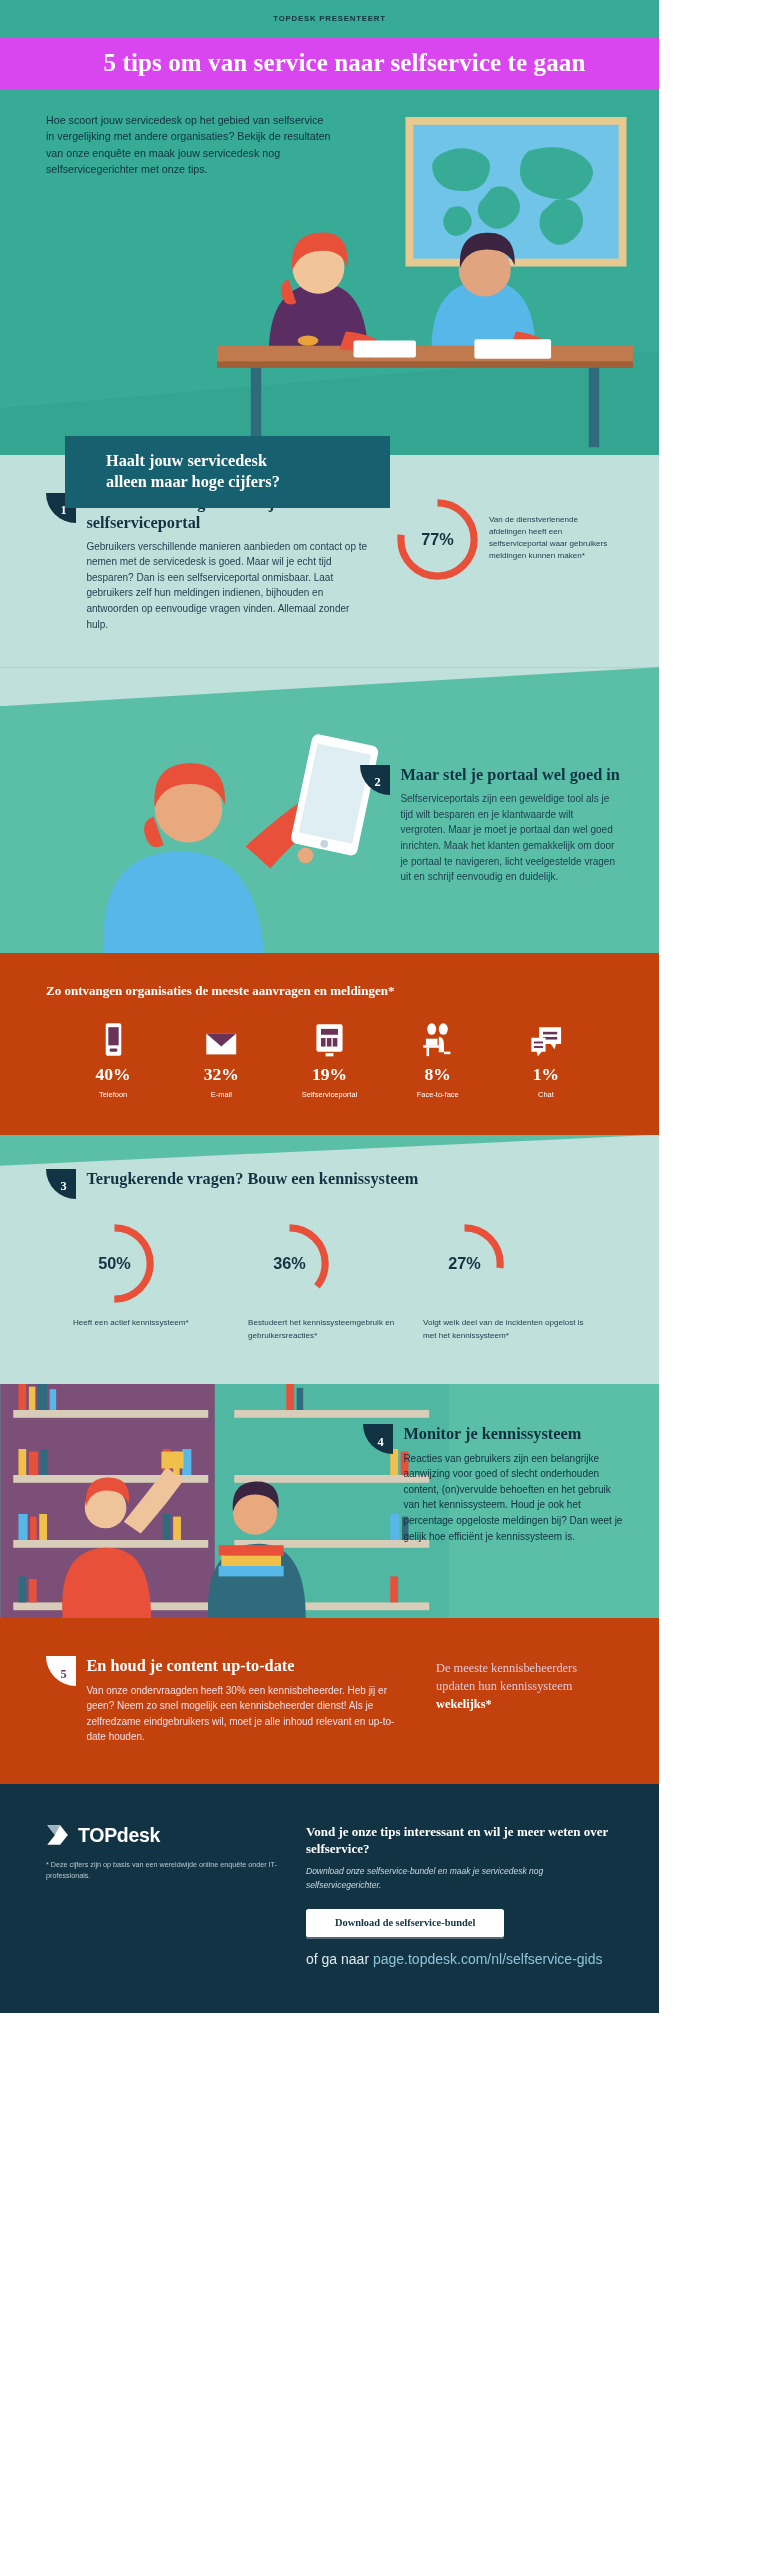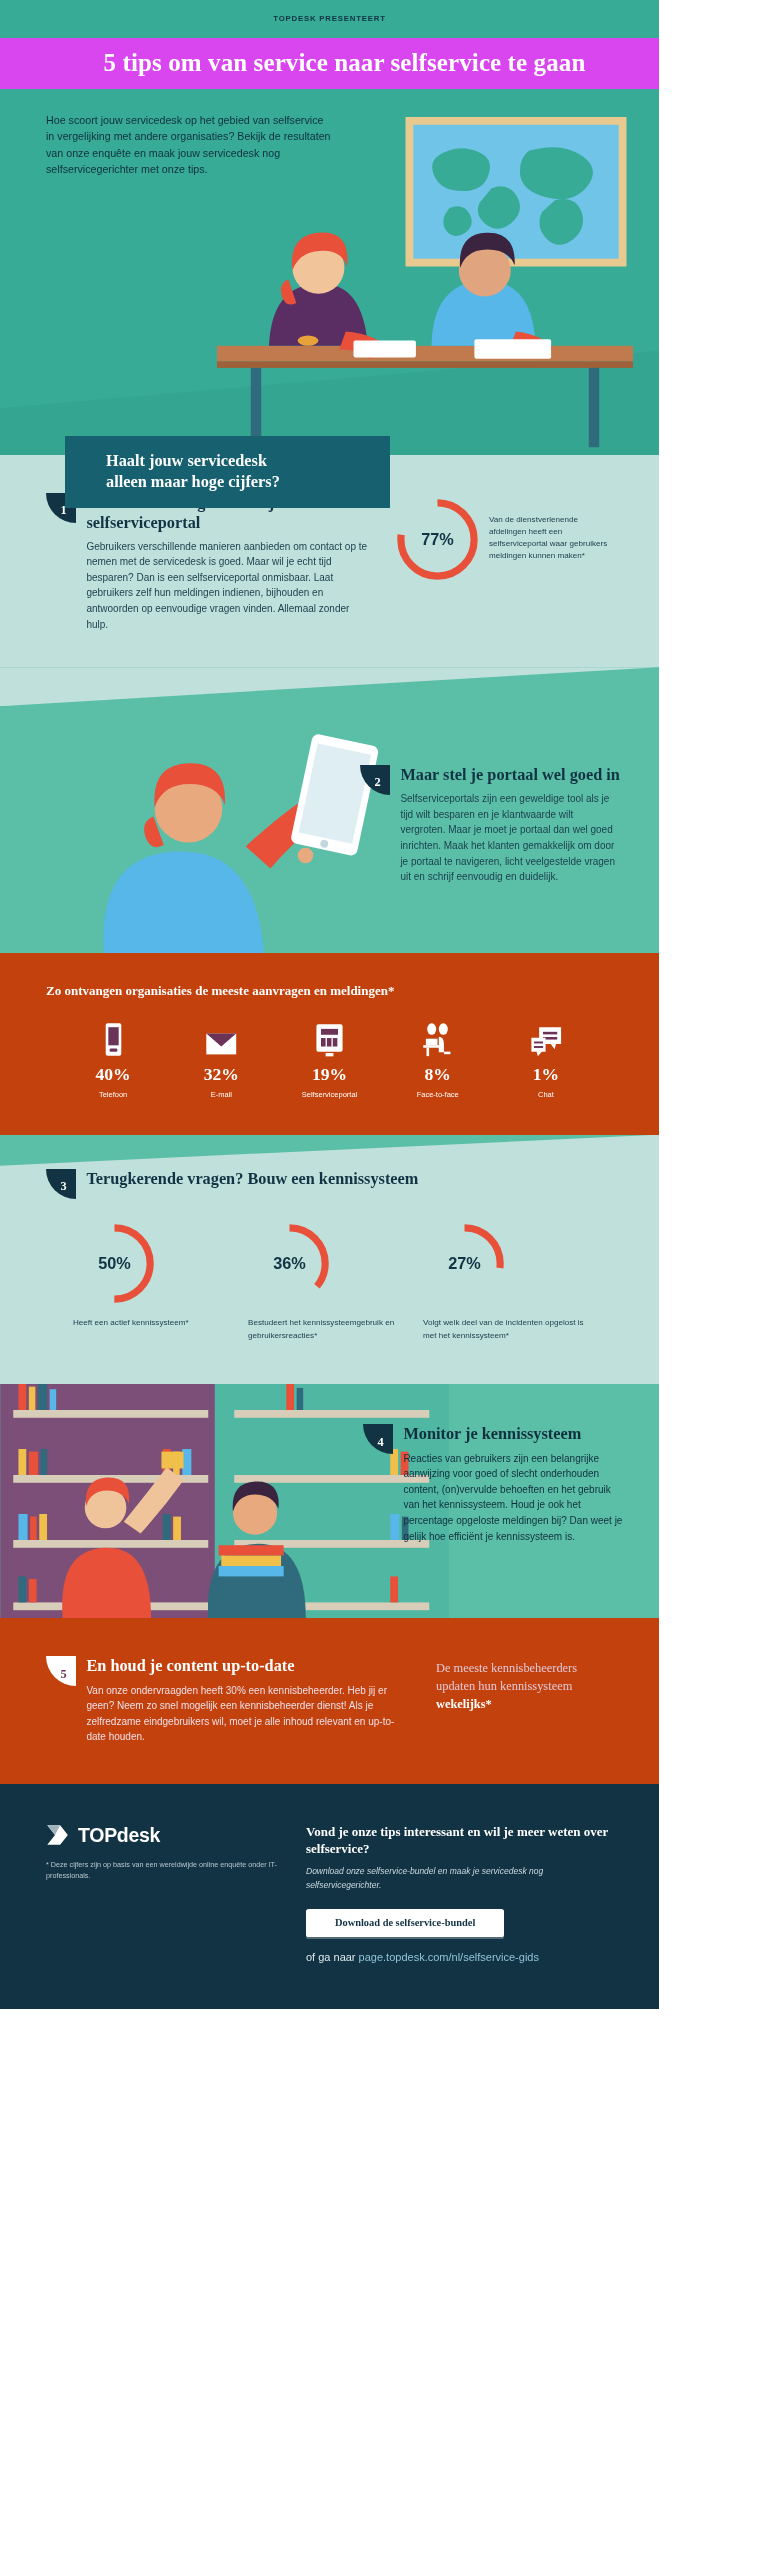--- a/index.html
+++ b/index.html
@@ -179,21 +179,21 @@
   .s7 .right p { font-size:8.5px; line-height:1.55; color:#ccd9df;font-style:italic; }
   .cta {
     display:inline-block; margin-top:17px;
     background:#ffffff; color:#123344;
     font-family:"Liberation Serif", serif; font-weight:bold;
     font-size:10.4px; padding:8.5px 29px;
     border-radius:2.6px; border:0;
     box-shadow:0 2px 0 rgba(255,255,255,.28);
     cursor:pointer;
   }
-  .goto { margin-top:14.3px; font-size:11px; color:#dfe8ec; }
+  .goto { margin-top:14.3px; font-size:14px; color:#dfe8ec; }
   .goto a { color:#8fc4d8; text-decoration:none; }
 </style>
 </head>
 <body>
 
 <div class="page">
 
   <section class="sec hero">
     <div class="diag"></div>
 

